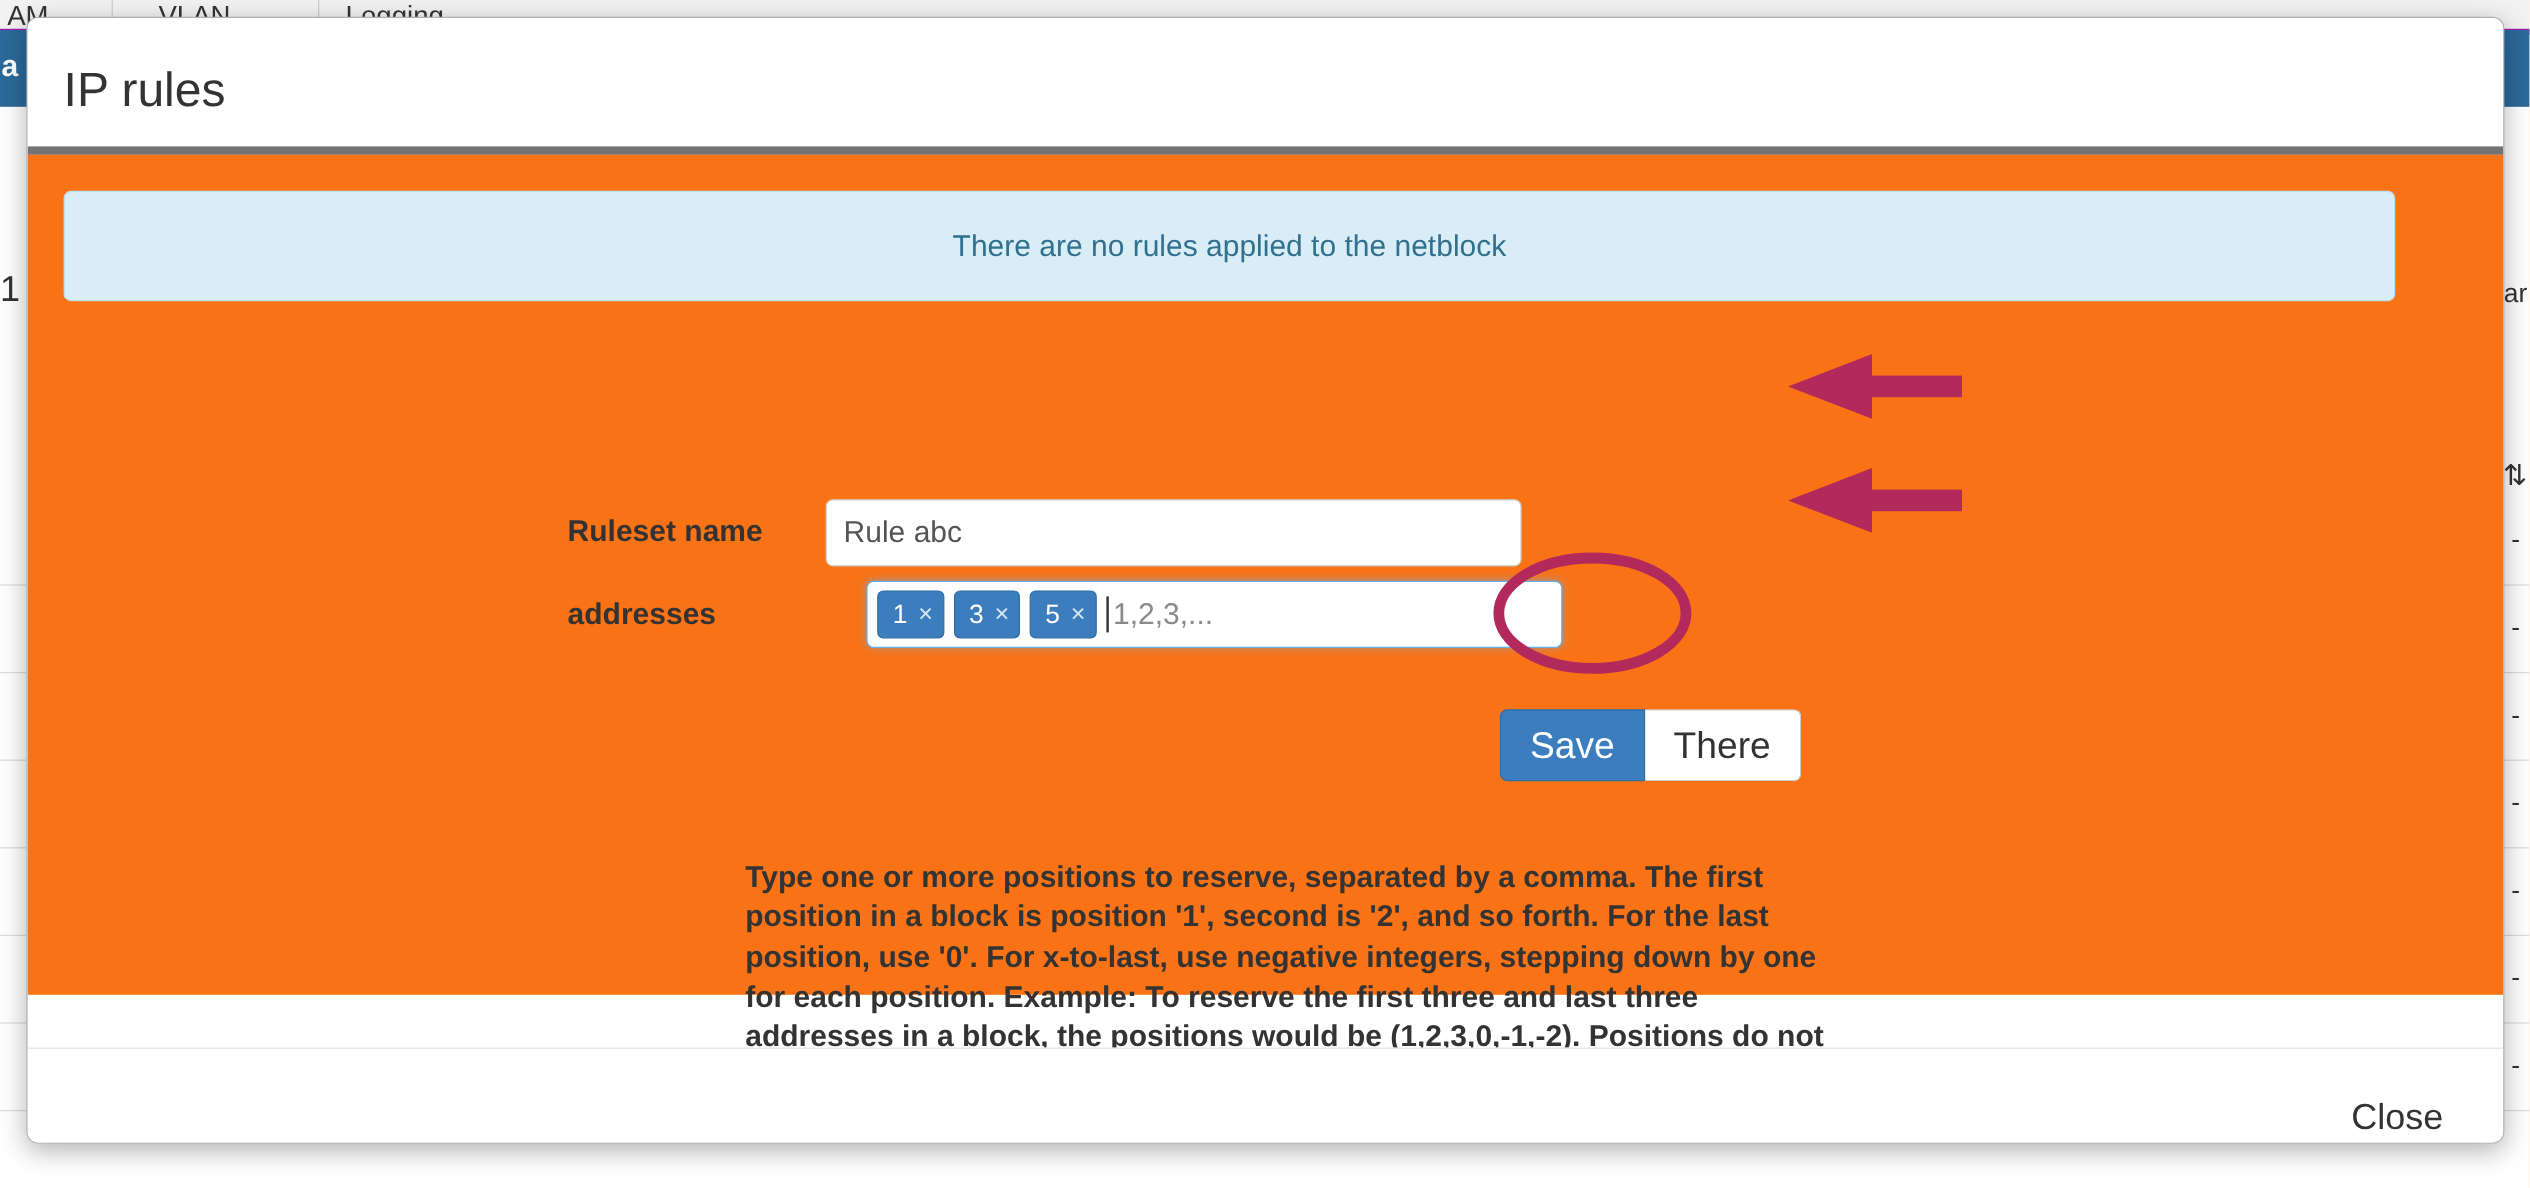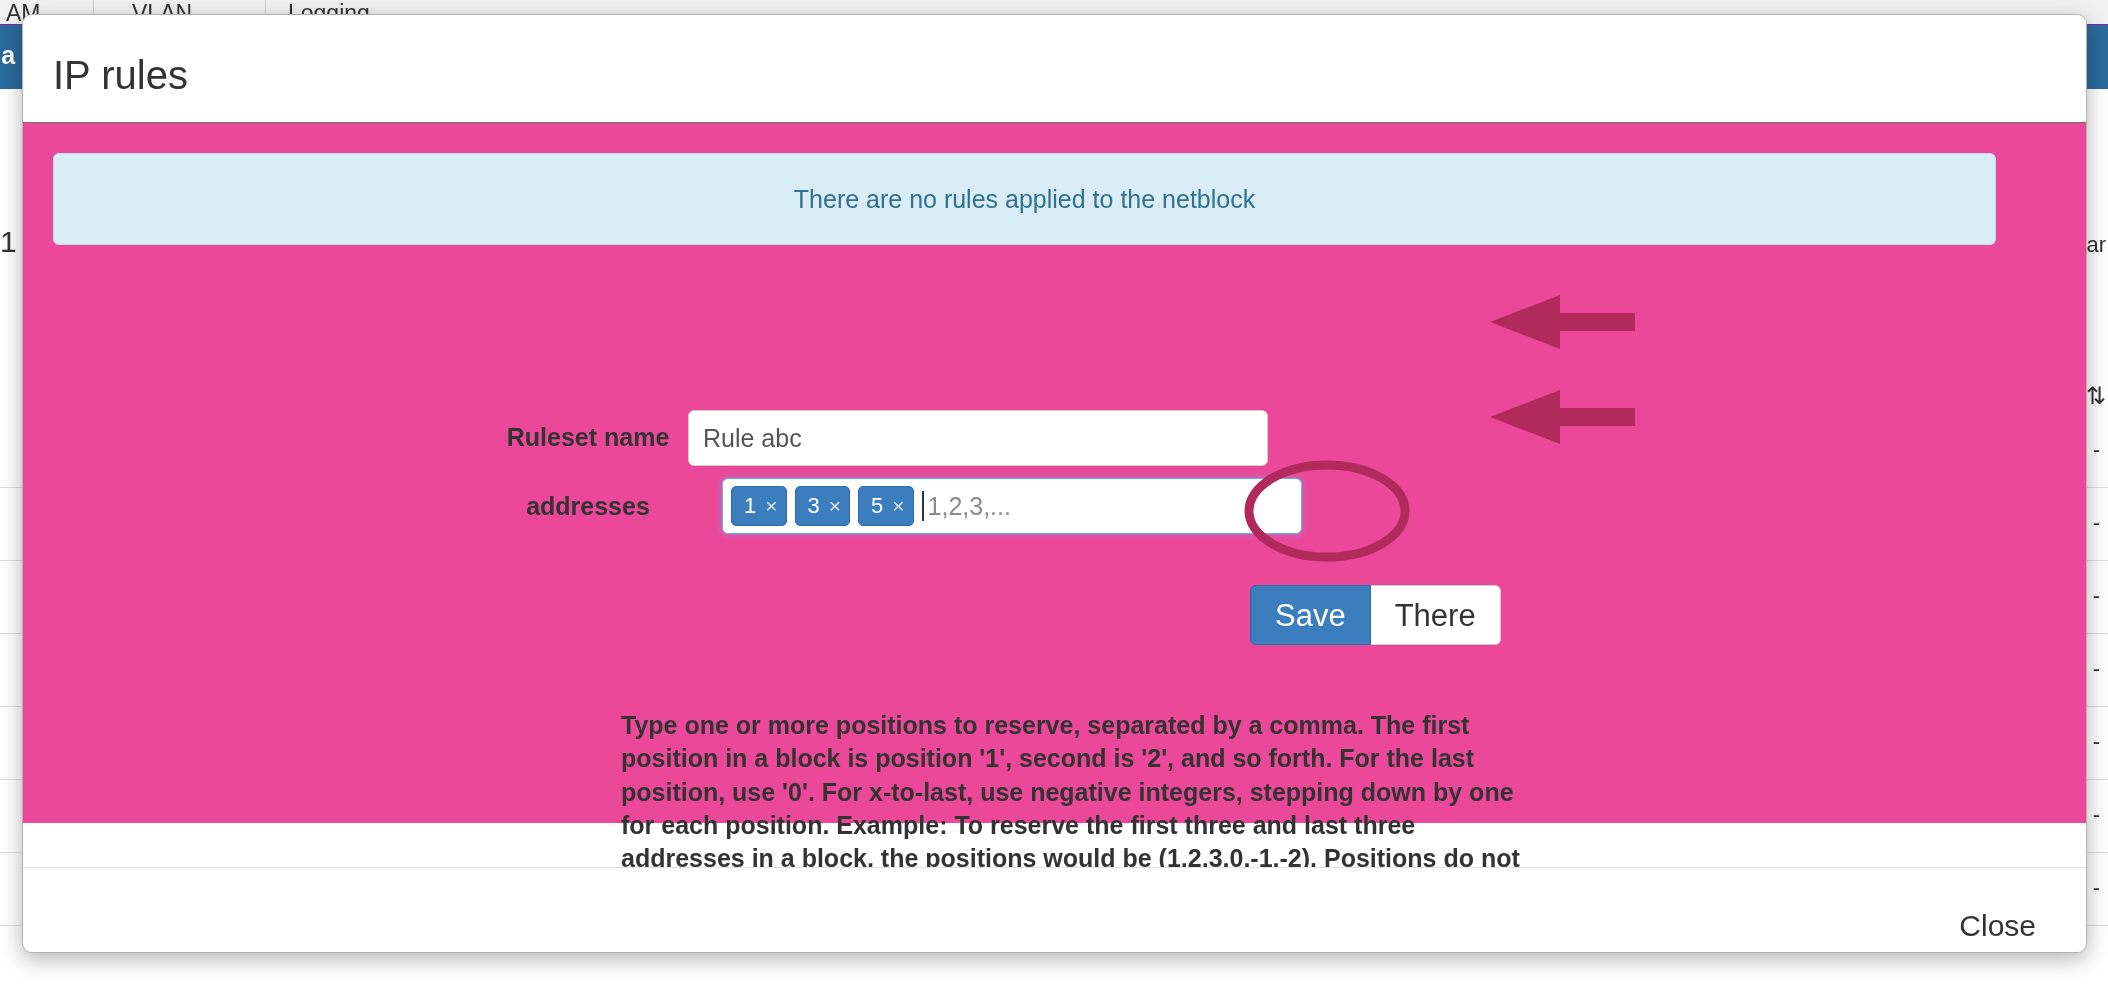--- a/index.html
+++ b/index.html
@@ -127,21 +127,21 @@
     background: #ffffff;
     border: 1px solid #b0b0b0;
     border-radius: 10px;
     box-shadow: 0 6px 22px rgba(0,0,0,0.30);
     overflow: hidden;
   }
 
   .modal-header {
     position: relative;
     height: 107px;
-    border-bottom: 1px solid #737373;
+    border-bottom: 7px solid #737373;
     background: #ffffff;
   }
   .modal-title {
     position: absolute;
     left: 30px;
     top: 38px;
     font-size: 40px;
     color: #333333;
     font-weight: normal;
     white-space: nowrap;
@@ -154,21 +154,21 @@
     color: #2a6496;
     font-weight: bold;
     text-decoration: none;
     white-space: nowrap;
     cursor: pointer;
   }
 
   .modal-body {
     position: relative;
     height: 700px;
-    background: #ec4899;
+    background: #f97316;
   }
 
   .alert-info {
     position: absolute;
     left: 30px;
     top: 30px;
     width: 1943px;
     height: 92px;
     box-sizing: border-box;
     background: #d9edf7;
@@ -184,21 +184,21 @@
   .form-row {
     position: absolute;
     left: 0;
     width: 100%;
   }
   .form-label {
     position: absolute;
     font-size: 25px;
     color: #333333;
     font-weight: bold;
-    text-align: center;
+    text-align: left;
     white-space: nowrap;
   }
 
   .text-input {
     position: absolute;
     box-sizing: border-box;
     font-family: "Liberation Sans", sans-serif;
     font-size: 25px;
     color: #555555;
     padding: 0 14px;

